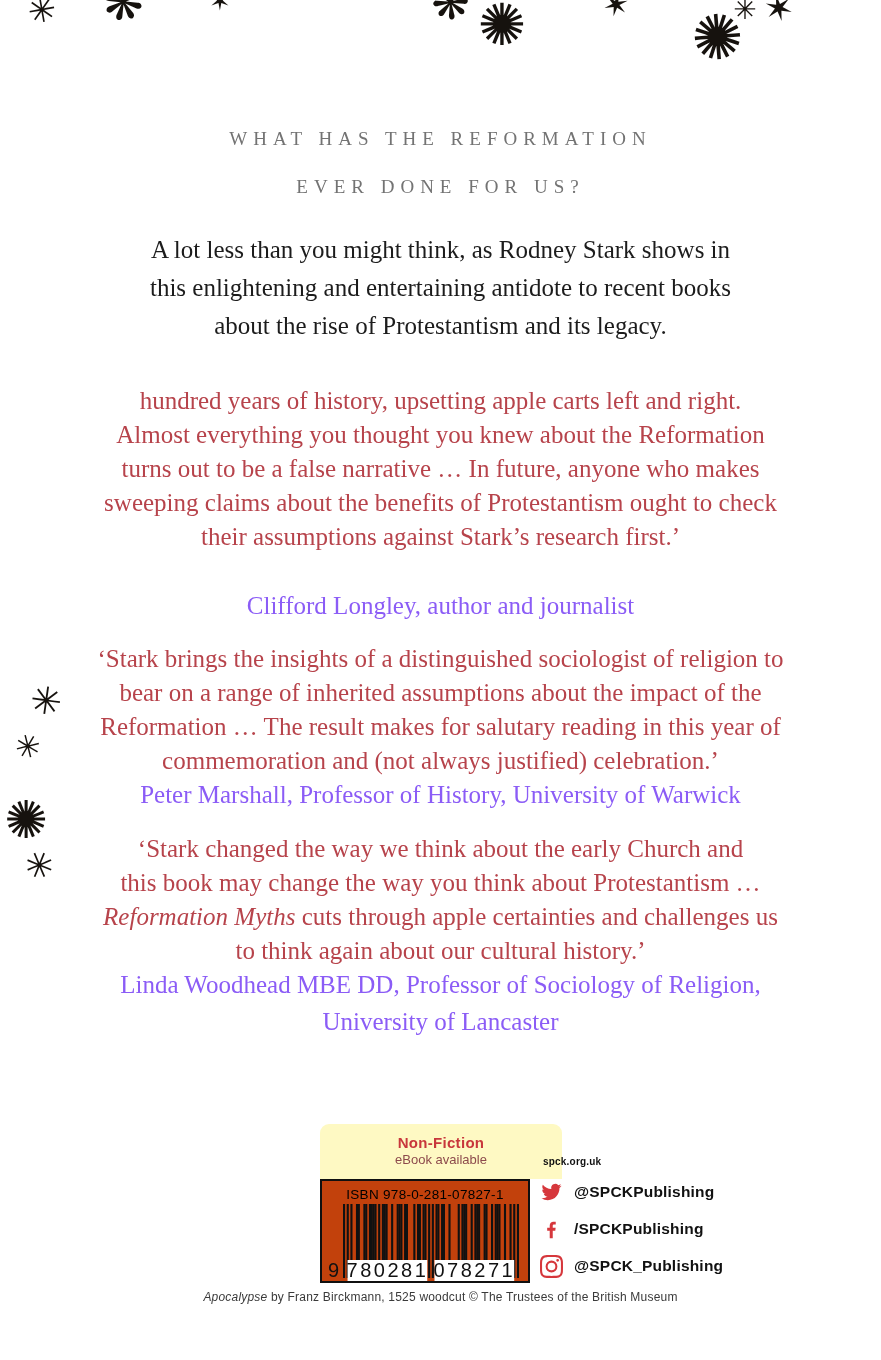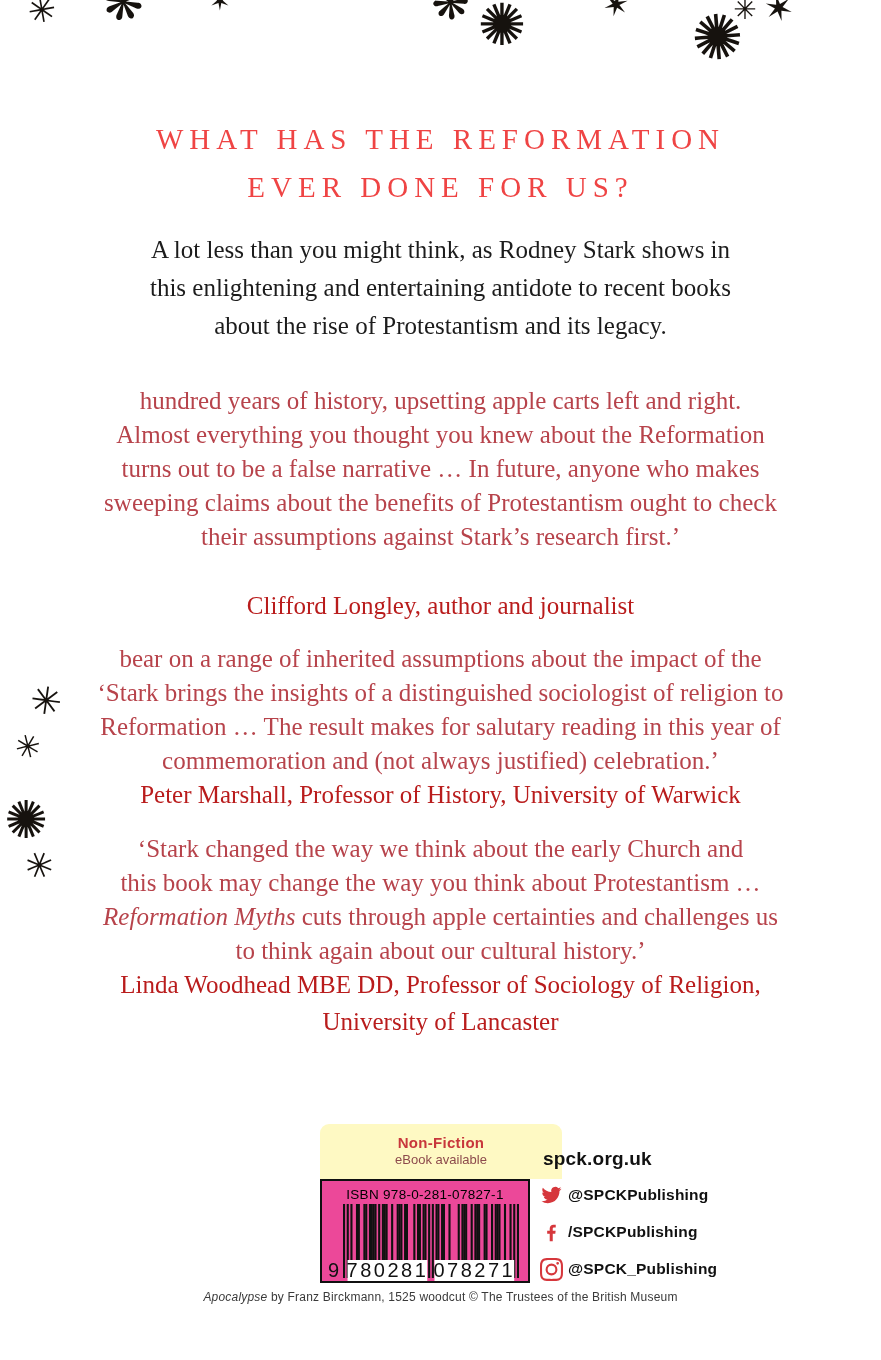--- a/index.html
+++ b/index.html
@@ -22,43 +22,43 @@
   }
   
   .textblock{
     position:absolute;left:0;right:0;
     display:flex;flex-direction:column;align-items:center;
     text-align:center;
   }
   .textblock > div{white-space:nowrap;}
   .heading{
     top:115px;
-    color:#ef4444;
-    font-size:29px;
+    color:#737373;
+    font-size:19px;
     letter-spacing:6px;
     line-height:48px;
   }
   .intro{
     top:231px;
     color:#1c1c1c;
     font-size:25px;
     line-height:38px;
   }
   .quote{
     color:#b7434b;
     font-size:25px;
     line-height:34px;
   }
   .q1{top:384px;}
   .q2{top:642px;}
   .q3{top:832px;}
   .attr{
     position:absolute;left:0;right:0;
     text-align:center;
-    color:#b91c1c;
+    color:#8b5cf6;
     font-size:25px;
     line-height:34px;
   }
   .a1{top:589px;}
   .a2{top:778px;}
   .a3{top:966px;line-height:37px;position:absolute;justify-content:space-between;}
   .a3 > div{white-space:nowrap;}
   .it{font-style:italic;}
 
   
@@ -67,38 +67,38 @@
     background:#fef9c3;
     border-radius:9px 9px 0 0;
     text-align:center;
     font-family:"Liberation Sans", sans-serif;
     box-sizing:border-box;
   }
   .bc-cat{padding-top:10px;font-size:15px;font-weight:bold;color:#c8373c;letter-spacing:.3px;}
   .bc-ebook{font-size:13px;color:#8c4a4c;margin-top:1px;}
   .bc-white{
     position:absolute;left:320px;top:1179px;width:210px;height:104px;
-    background:#ec4899;border:2px solid #101010;box-sizing:border-box;
+    background:#c2410c;border:2px solid #101010;box-sizing:border-box;
     text-align:center;
   }
   .bc-isbn{
     margin-top:6px;font-family:"Liberation Sans", sans-serif;
     font-size:13.5px;color:#000;letter-spacing:.3px;
   }
   #barcode-svg{display:block;margin:2px auto 0;}
 
   
   .social{
     position:absolute;left:539px;top:1148px;width:320px;
     font-family:"Liberation Sans", sans-serif;color:#111;
   }
-  .social-website{font-size:19px;font-weight:bold;letter-spacing:.2px;margin-left:4px;}
+  .social-website{font-size:10px;font-weight:bold;letter-spacing:.2px;margin-left:4px;margin-top:8px;}
   .social-row{display:flex;align-items:center;margin-top:13px;height:24px;}
   .social-icon{width:24px;height:24px;display:inline-flex;align-items:center;justify-content:center;}
-  .social-handle{font-size:15.5px;font-weight:bold;letter-spacing:.2px;margin-left:5px;}
+  .social-handle{font-size:15.5px;font-weight:bold;letter-spacing:.2px;margin-left:11px;}
 
   
   .caption{
     top:1289px;
     font-family:"Liberation Sans", sans-serif;
     font-size:12px;color:#3a3a3a;letter-spacing:.2px;
     line-height:16px;
   }
 </style>
 </head>
@@ -136,22 +136,22 @@
   <div class="textblock quote q1">
       <div>hundred years of history, upsetting apple carts left and right.</div>
       <div>Almost everything you thought you knew about the Reformation</div>
       <div>turns out to be a false narrative … In future, anyone who makes</div>
       <div>sweeping claims about the benefits of Protestantism ought to check</div>
       <div>their assumptions against Stark’s research first.’</div>
     </div>
   <div class="attr a1">Clifford Longley, author and journalist</div>
 
   <div class="textblock quote q2">
+      <div>‘Stark brings the insights of a distinguished sociologist of religion to</div>
       <div>bear on a range of inherited assumptions about the impact of the</div>
-      <div>‘Stark brings the insights of a distinguished sociologist of religion to</div>
       <div>Reformation … The result makes for salutary reading in this year of</div>
       <div>commemoration and (not always justified) celebration.’</div>
     </div>
   <div class="attr a2">Peter Marshall, Professor of History, University of Warwick</div>
 
   <div class="textblock quote q3">
       <div><span>‘Stark changed the way we think about the early Church and</span></div>
       <div><span>this book may change the way you think about Protestantism …</span></div>
       <div><span class="it">Reformation Myths</span><span> cuts through apple certainties and challenges us</span></div>
       <div><span>to think again about our cultural history.’</span></div>

